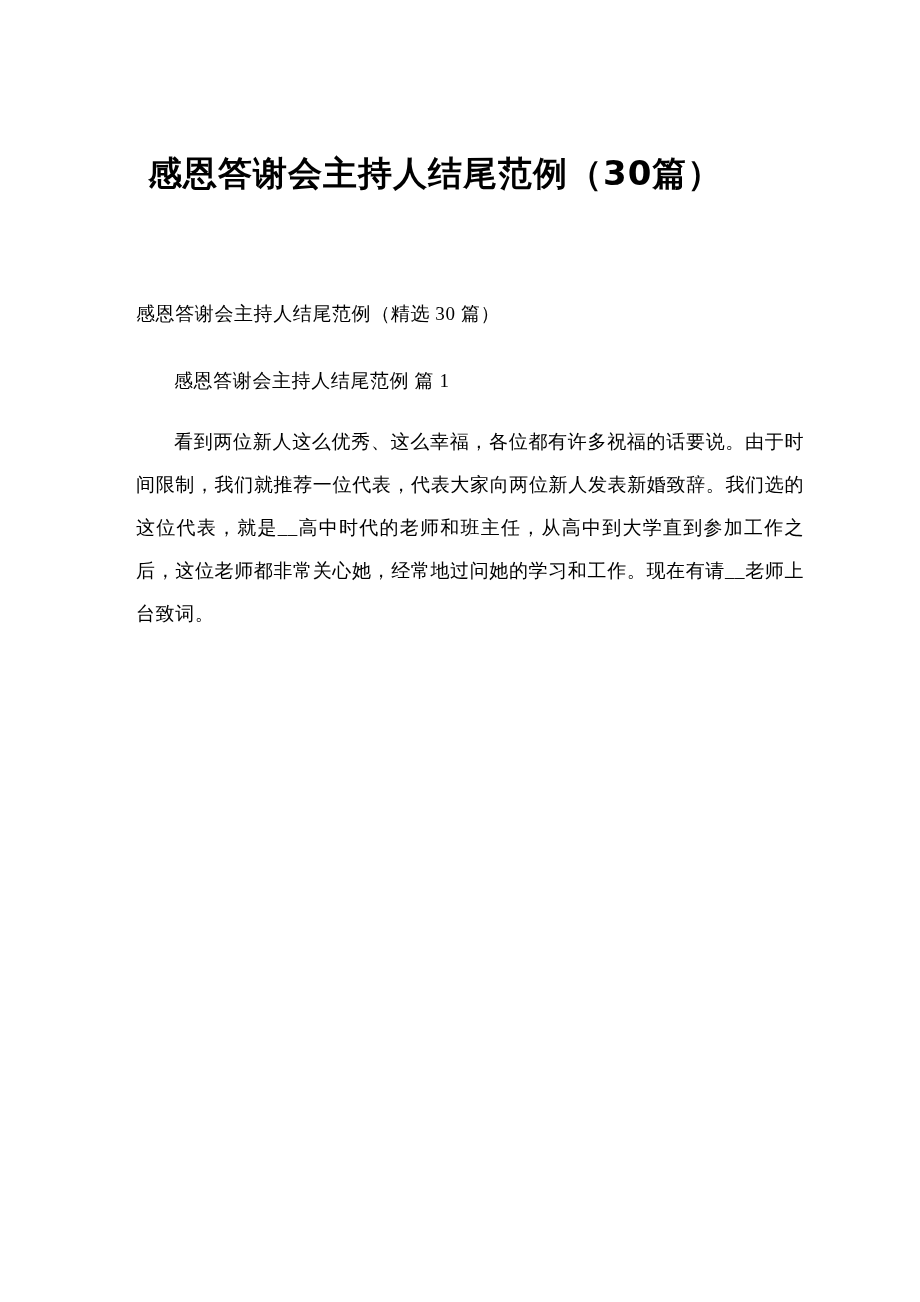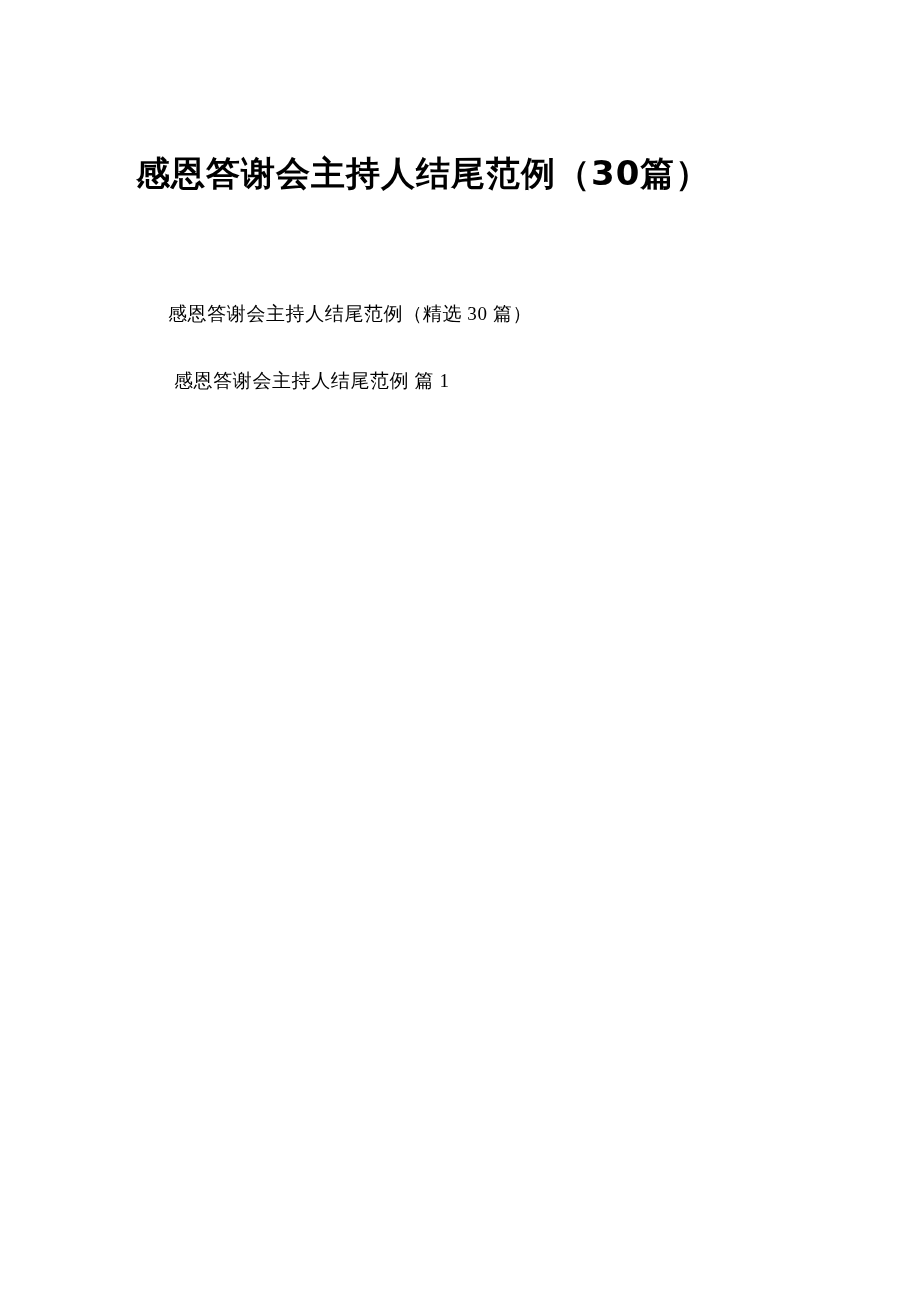--- a/index.html
+++ b/index.html
@@ -17,21 +17,21 @@
   .page {
     position: relative;
     width: 920px;
     height: 1302px;
     box-sizing: border-box;
     padding: 0;
   }
   .doc-title {
     position: absolute;
     top: 128px;
-    left: 136px;
+    left: 148px;
     width: 700px;
     font-family: "DejaVu Sans", "Liberation Sans", sans-serif;
     font-size: 34px;
     font-weight: bold;
     letter-spacing: 1px;
     line-height: 1.3;
     white-space: nowrap;
   }
   .body-block {
     position: absolute;
@@ -42,36 +42,36 @@
   p {
     margin: 0;
     font-size: 19px;
     line-height: 43px;
     text-align: justify;
     text-justify: inter-ideograph;
     letter-spacing: 0.6px;
   }
   .subtitle {
     margin-bottom: 24px;
-    margin-left: 32px;
   }
   .heading-line {
     margin-bottom: 18px;
     text-indent: 2em;
   }
   .para {
     text-indent: 2em;
     margin-bottom: 0;
   }
 </style>
 </head>
 <body>
 
 <div class="page">
 
   <h1 class="doc-title">感恩答谢会主持人结尾范例（30篇）</h1>
 
   <div class="body-block">
     <p class="subtitle">感恩答谢会主持人结尾范例（精选 30 篇）</p>
     <p class="heading-line">感恩答谢会主持人结尾范例   篇 1</p>
+    <p class="para">看到两位新人这么优秀、这么幸福，各位都有许多祝福的话要说。由于时间限制，我们就推荐一位代表，代表大家向两位新人发表新婚致辞。我们选的这位代表，就是__高中时代的老师和班主任，从高中到大学直到参加工作之后，这位老师都非常关心她，经常地过问她的学习和工作。现在有请__老师上台致词。</p>
   </div>
 
 </div>
 
 </body></html>

